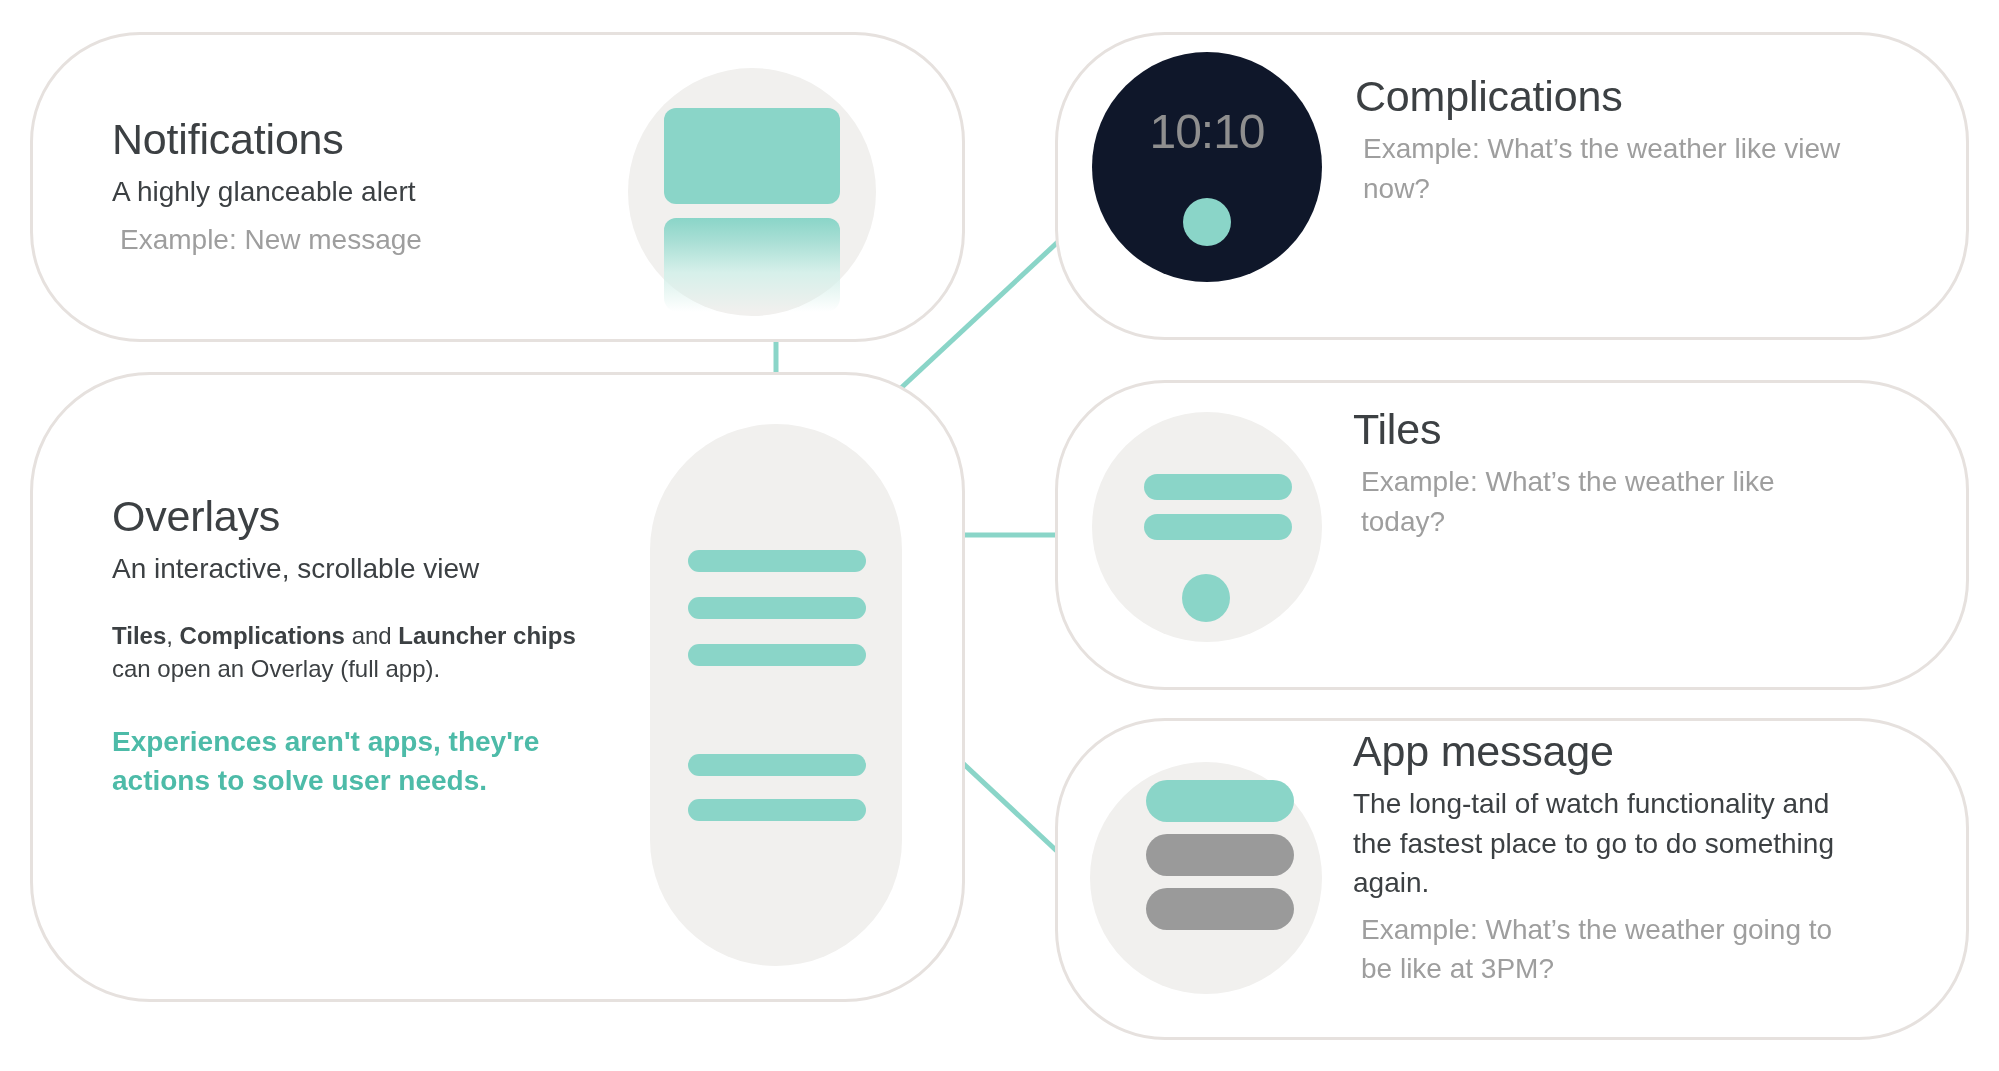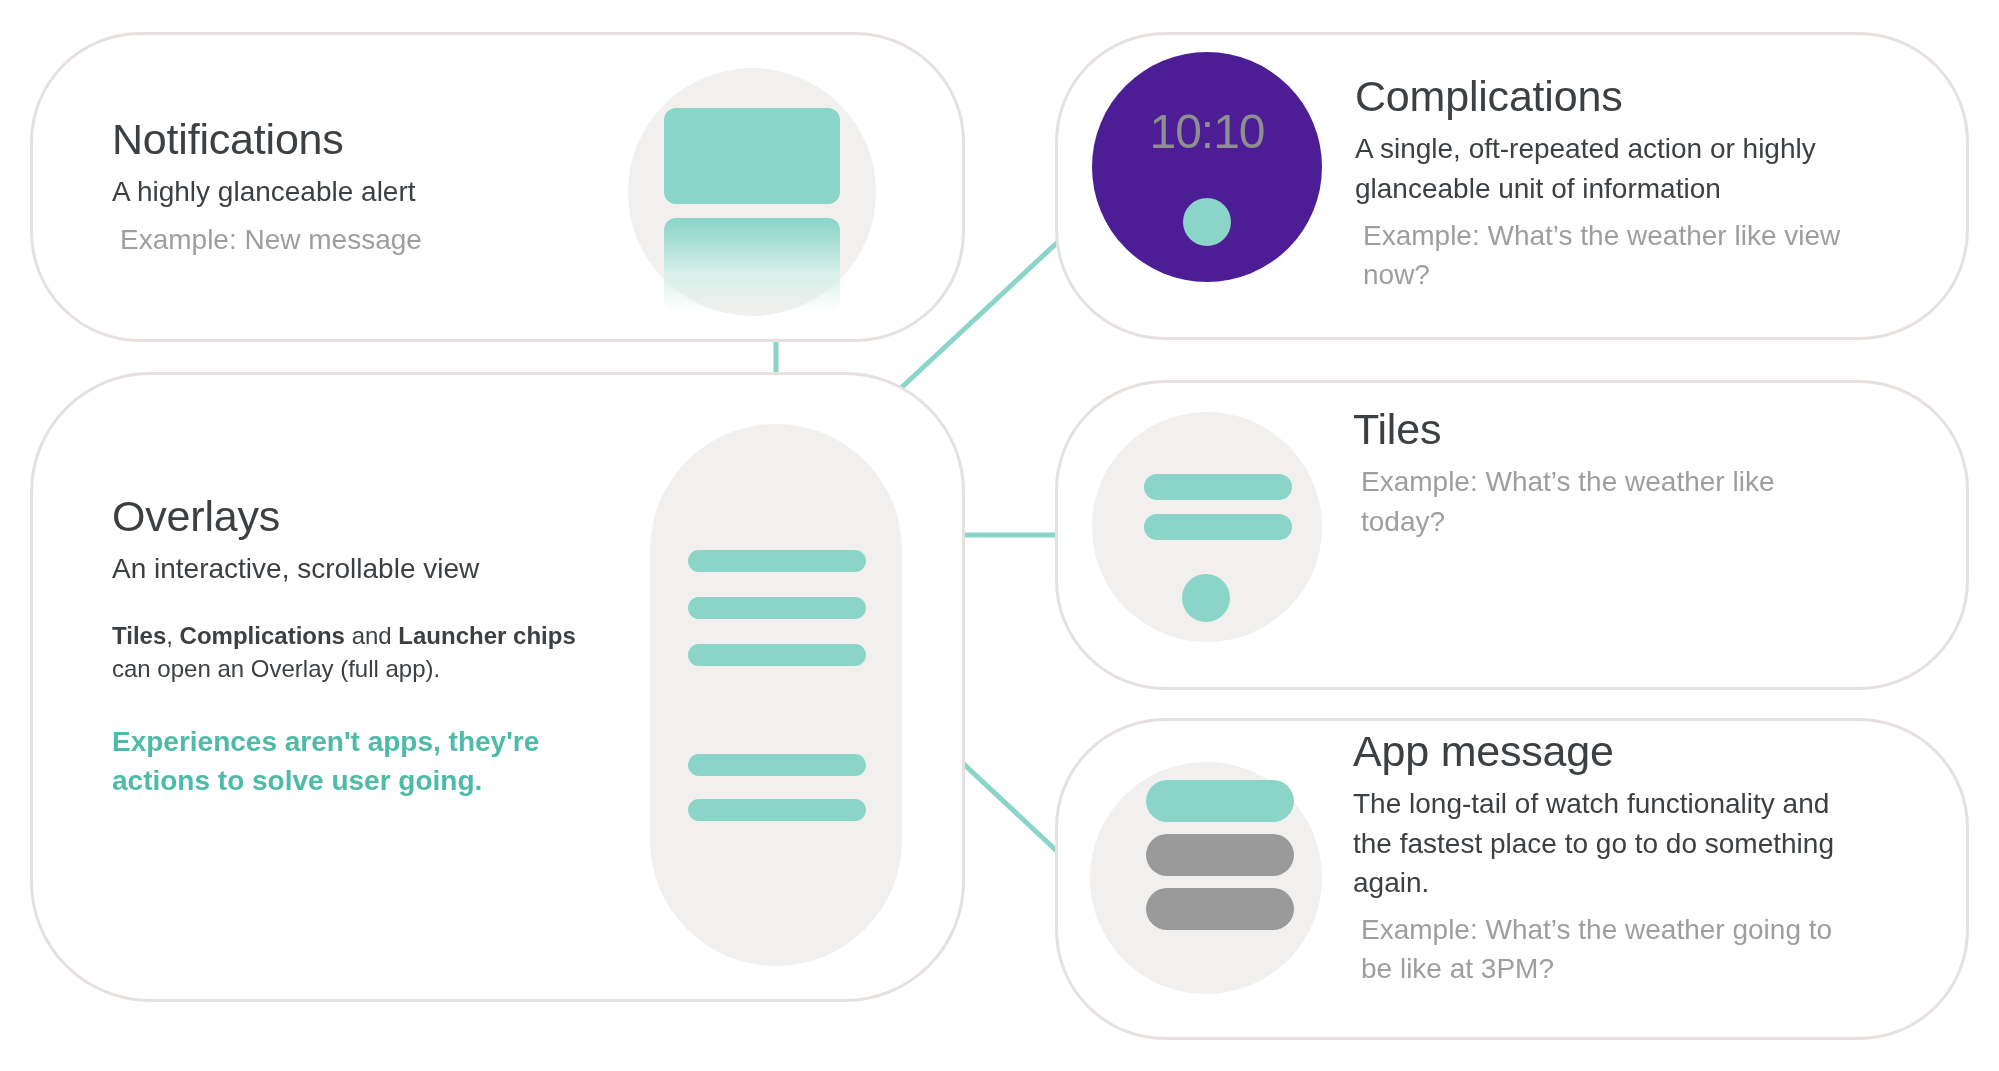--- a/index.html
+++ b/index.html
@@ -121,21 +121,21 @@
   #glyph-overlay .obar.b3 { top: 220px; }
   #glyph-overlay .obar.b4 { top: 330px; }
   #glyph-overlay .obar.b5 { top: 375px; }
 
   
   #glyph-complications {
     position: absolute;
     left: 1092px; top: 52px;
     width: 230px; height: 230px;
     border-radius: 50%;
-    background: #4c1d95;
+    background: #0f172a;
   }
   #glyph-complications .clock {
     position: absolute;
     left: 0; right: 0; top: 52px;
     text-align: center;
     font-size: 48px;
     font-weight: 500;
     color: #8F8F8F;
     letter-spacing: -1px;
   }
@@ -228,36 +228,35 @@
     <div class="nbar-solid"></div>
     <div class="nbar-fade"></div>
   </div>
 
   <div class="card" id="card-overlays"></div>
 
   <div class="txt" id="txt-overlays">
     <h2 class="title">Overlays</h2>
     <p class="desc">An interactive, scrollable view</p>
     <p class="body-strongline"><b>Tiles</b><span>, </span><b>Complications</b><span> and </span><b>Launcher chips</b><span> can open an Overlay (full app).</span></p>
-    <p class="accentline">Experiences aren't apps, they're actions to solve user going.</p>
+    <p class="accentline">Experiences aren't apps, they're actions to solve user needs.</p>
   </div>
 
   <div id="glyph-overlay">
     <div class="obar b1"></div>
     <div class="obar b2"></div>
     <div class="obar b3"></div>
     <div class="obar b4"></div>
     <div class="obar b5"></div>
   </div>
 
   <div class="card" id="card-complications"></div>
 
   <div class="txt" id="txt-complications">
     <h2 class="title">Complications</h2>
-    <p class="desc">A single, oft-repeated action or highly glanceable unit of information</p>
     <p class="example">Example:  What’s the weather like view now?</p>
   </div>
 
   <div id="glyph-complications">
     <div class="clock">10:10</div>
     <div class="dot"></div>
   </div>
 
   <div class="card" id="card-tiles"></div>
 

